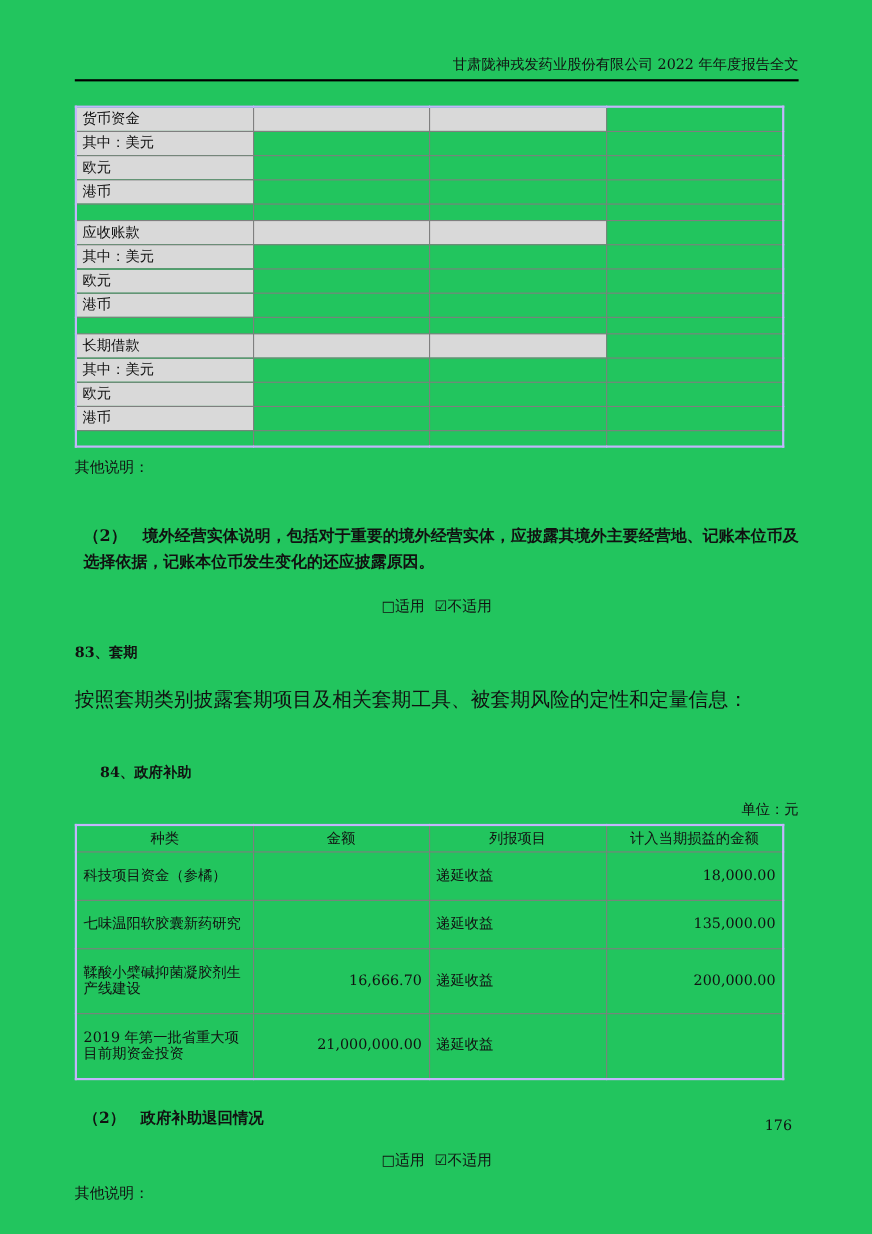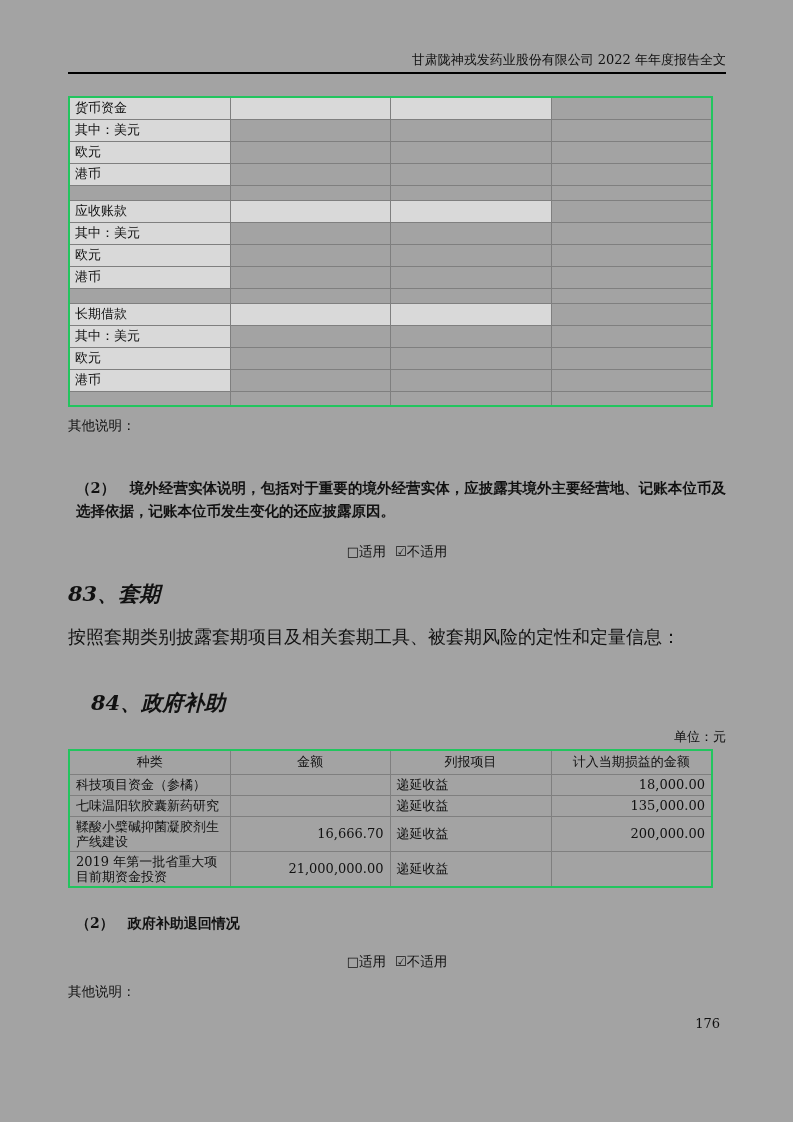--- a/index.html
+++ b/index.html
@@ -1,21 +1,21 @@
 <!DOCTYPE html>
 <html><head>
 <meta charset="utf-8">
 <style>
   * { margin:0; padding:0; box-sizing:border-box; }
   html,body { background:#e8e8e8; }
   .page {
     position:relative;
     width:793px; height:1122px;
     margin:0 auto;
-    background:#a3a3a3;
+    background:#22c55e;
     font-family:"DejaVu Serif","Liberation Serif",serif;
     color:#111;
     overflow:hidden;
   }
   .inner { padding:0 67px 0 68px; }
 
   
   .header-title {
     margin-top:52px;
     text-align:right;
@@ -26,21 +26,21 @@
     margin-top:4px;
     height:2px;
     background:#000;
   }
 
   
   table.doc {
     border-collapse:collapse;
     table-layout:fixed;
     width:643px;
-    border:2px solid #22c55e;
+    border:2px solid #c4b5fd;
   }
   table.doc td, table.doc th {
     border:1px solid #7f7f7f;
     font-size:13px;
     font-weight:normal;
     vertical-align:middle;
     overflow:hidden;
   }
   .shade { background:#d9d9d9; }
 
@@ -60,34 +60,34 @@
     margin-top:42px;
     padding-left:8px;
     font-size:14.5px;
     line-height:23px;
     font-weight:bold;
     text-align:justify;
   }
   .check-row { margin-top:21px; font-size:13.5px; line-height:17px;text-align:center; }
   .check-row .cb { font-family:"DejaVu Sans","Liberation Sans",sans-serif; font-size:13px; }
   .check-row .gap { display:inline-block; width:9px; }
-  .sec-title { margin-top:24px; font-size:21px; font-weight:bold; line-height:19px;font-style:italic; }
+  .sec-title { margin-top:24px; font-size:13px; font-weight:bold; line-height:19px; }
   .sec-title.big-gap { margin-top:47px;margin-left:23px; }
   .body-text { margin-top:25px; font-size:18px; line-height:18px; }
   .sub-title { margin-top:24px; padding-left:8px; font-size:14px; font-weight:bold; line-height:18px; }
   .unit-label { margin-top:17px; text-align:right; font-size:13px; line-height:16px; }
 
   
   table.subsidy { margin-top:4px; }
   table.subsidy col.c1 { width:161px; }
   table.subsidy col.c2 { width:160px; }
   table.subsidy col.c3 { width:161px; }
   table.subsidy col.c4 { width:161px; }
   table.subsidy th { height:24px; text-align:center; padding:1px 5px; }
-  table.subsidy td { padding:2px 6px; line-height:15px; }
+  table.subsidy td { padding:14px 6px; line-height:15px; }
   table.subsidy tr.single td { height:21px; }
   table.subsidy td.num { text-align:right; }
 
   .page-number {
     position:absolute;
     top:1016px; right:73px;
     font-size:13px;
   }
 </style>
 </head>

